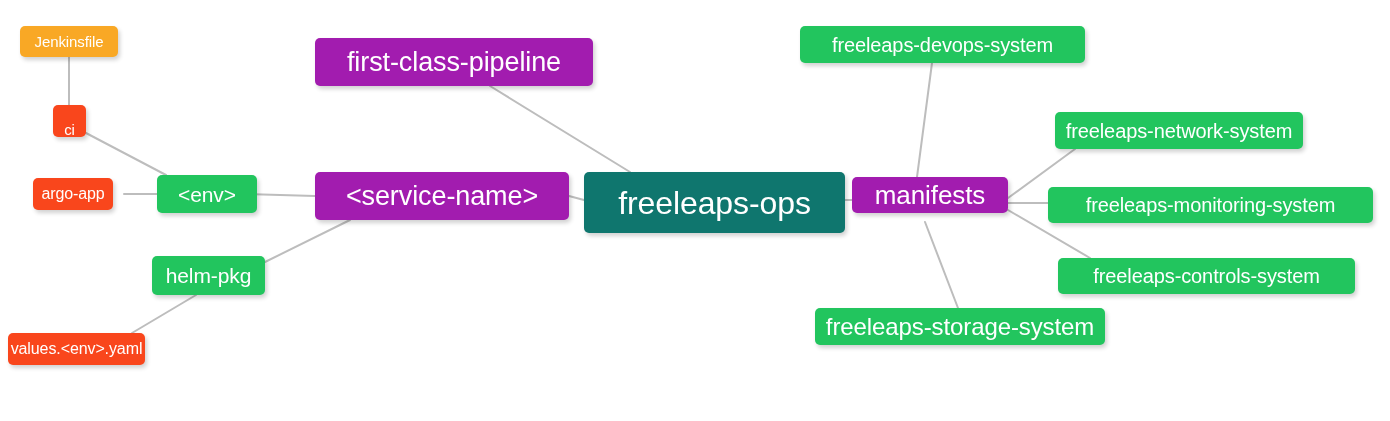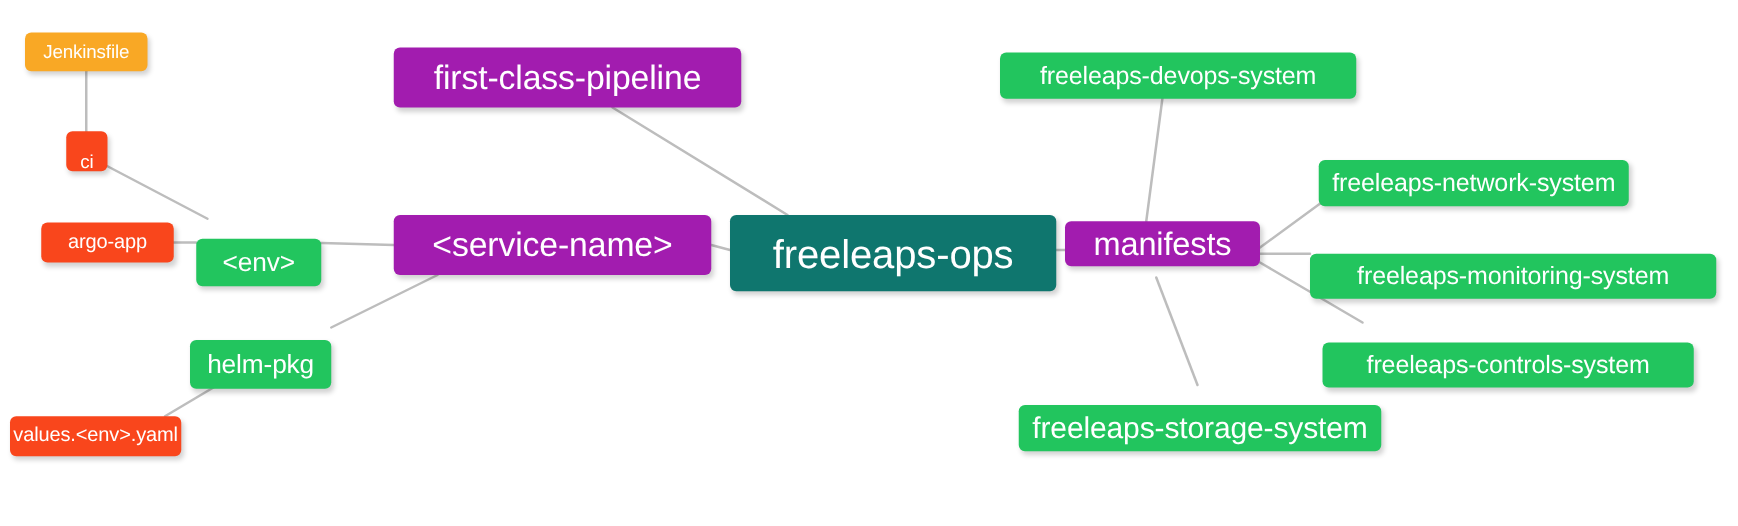--- a/index.html
+++ b/index.html
@@ -36,21 +36,21 @@
     border-radius: 5px;
     white-space: nowrap;
     letter-spacing: -0.1px;
     box-shadow: 2px 3px 4px rgba(0,0,0,0.18);
     line-height: 1;
     padding: 0 10px;
     z-index: 2;
   }
   .n-root     { background: #0f766e; }
   .n-blue     { background: #a21caf; }
-  .n-green    { background: #22c55e; margin-top: 16px; }
+  .n-green    { background: #22c55e; }
   .n-orange   { background: #f9a825; }
   .n-red      { background: #f9461c; }
 </style>
 </head>
 <body>
 
 <div id="canvas">
   <svg id="edges" viewBox="0 0 1390 421">
       <line x1="69" y1="57" x2="69" y2="105" stroke="#bdbdbd" stroke-width="2" stroke-linecap="round"></line>
       <line x1="86" y1="133" x2="166" y2="175" stroke="#bdbdbd" stroke-width="2" stroke-linecap="round"></line>
@@ -67,21 +67,21 @@
       <line x1="1008" y1="210" x2="1090" y2="258" stroke="#bdbdbd" stroke-width="2" stroke-linecap="round"></line>
       <line x1="925" y1="222" x2="958" y2="308" stroke="#bdbdbd" stroke-width="2" stroke-linecap="round"></line>
     </svg>
   <div id="nodes">
       <div class="node n-orange" style="left: 20px; top: 26px; width: 98px; height: 31px; font-size: 15px;">
         <span>Jenkinsfile</span>
       </div>
       <div class="node n-red" style="left: 53px; top: 105px; width: 33px; height: 32px; font-size: 15px; align-items: flex-end;">
         <span>ci</span>
       </div>
-      <div class="node n-red" style="left: 33px; top: 178px; width: 106px; height: 32px; font-size: 16px;">
+      <div class="node n-red" style="left: 33px; top: 178px; width: 80px; height: 32px; font-size: 16px;">
         <span>argo-app</span>
       </div>
       <div class="node n-green" style="left: 157px; top: 175px; width: 100px; height: 38px; font-size: 21px;">
         <span>&lt;env&gt;</span>
       </div>
       <div class="node n-green" style="left: 152px; top: 256px; width: 113px; height: 39px; font-size: 21px;">
         <span>helm-pkg</span>
       </div>
       <div class="node n-red" style="left: 8px; top: 333px; width: 137px; height: 32px; font-size: 16px;">
         <span>values.&lt;env&gt;.yaml</span>

